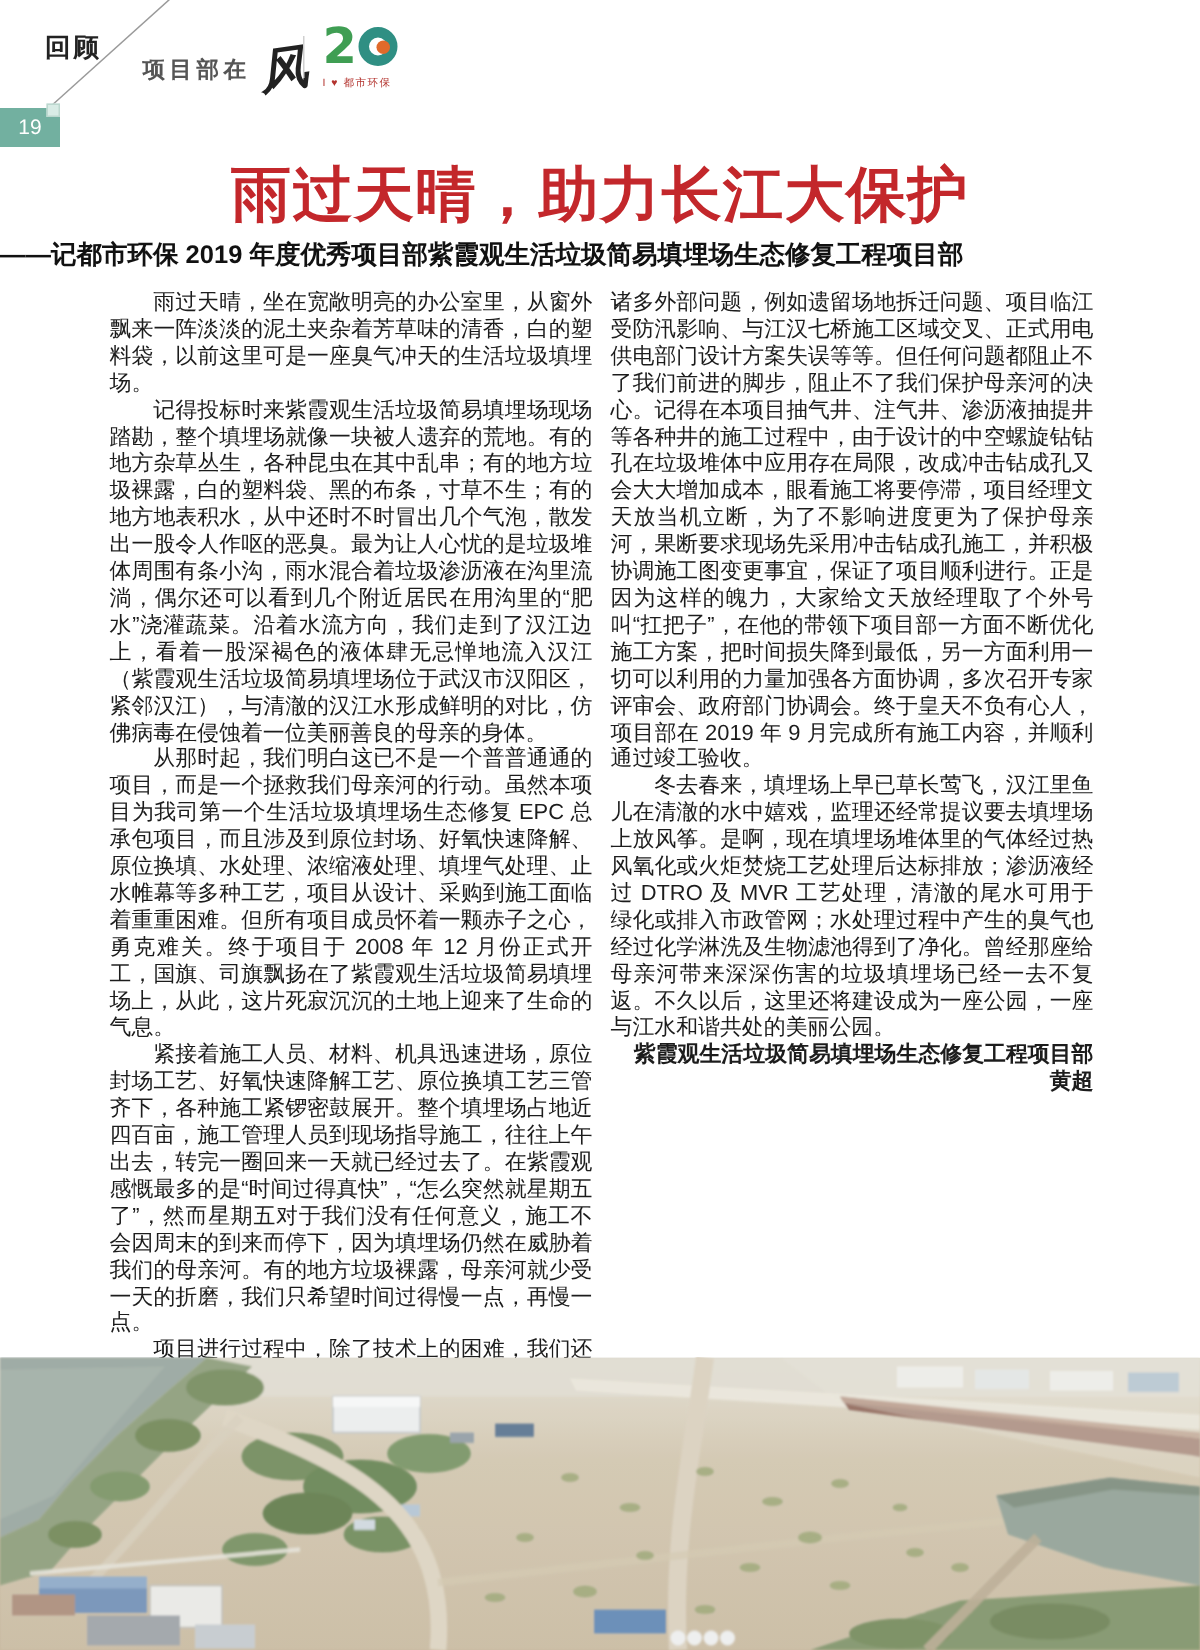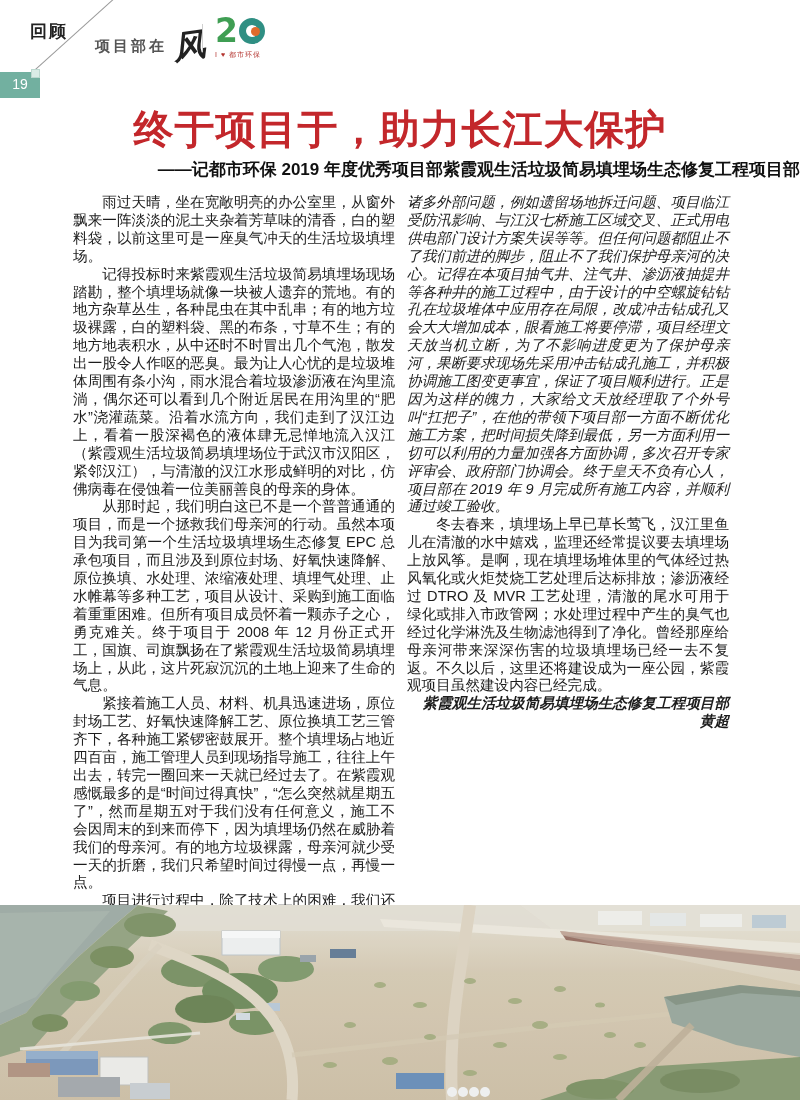--- a/index.html
+++ b/index.html
@@ -22,30 +22,30 @@
   .anniv-num{display:flex;align-items:center;line-height:1;}
   .anniv-2{font-size:33px;font-weight:bold;color:#3f9e53;font-family:"DejaVu Sans",sans-serif;}
   .anniv-0{position:relative;display:inline-block;width:26px;height:26px;border:7px solid #2f8f83;border-radius:50%;
            box-sizing:border-box;margin-left:1px;}
   .anniv-dot{position:absolute;right:-2px;top:2px;width:9px;height:9px;background:#e06a2b;border-radius:50%;}
   .anniv-tagline{margin-top:3px;font-size:7px;color:#b3332e;letter-spacing:1px;white-space:nowrap;}
 
   
   .title{position:absolute;left:0;top:102px;width:100%;text-align:center;
          font-size:40px;font-weight:bold;color:#c3272b;letter-spacing:1px;}
-  .subtitle{position:absolute;left:0;top:158px;width:100%;text-align:right;
+  .subtitle{position:absolute;left:0;top:158px;width:100%;text-align:left;
             font-size:17px;font-weight:600;color:#111;}
 
   
   .col{position:absolute;top:194px;width:322px;font-size:14.6px;line-height:17.9px;
        text-align:justify;color:#1c1c1c;}
   .col-left{left:73px;}
   .col-right{left:407px;}
   .col p{margin:0;text-indent:2em;}
-  .col p.noindent{text-indent:0;font-style:italic;}
+  .col p.noindent{text-indent:0;}
   .byline{margin-top:2px;font-weight:bold;text-align:right;text-indent:0;}
 
   
   .photo{position:absolute;left:0;top:905px;width:800px;height:195px;overflow:hidden;}
   .photo svg{display:block;}
 </style>
 </head>
 <body>
 
 <div class="page">
@@ -65,33 +65,33 @@
   <div class="anniv">
     <div class="anniv-num">
       <span class="anniv-2">2</span>
       <span class="anniv-0">
           <span class="anniv-dot"></span>
         </span>
     </div>
     <div class="anniv-tagline">I ♥ 都市环保</div>
   </div>
 
-  <div class="title">终于项目于，助力长江大保护</div>
+  <div class="title">雨过天晴，助力长江大保护</div>
   <div class="subtitle">——记都市环保 2019 年度优秀项目部紫霞观生活垃圾简易填埋场生态修复工程项目部</div>
 
   <div class="col col-left">
       <p>雨过天晴，坐在宽敞明亮的办公室里，从窗外飘来一阵淡淡的泥土夹杂着芳草味的清香，白的塑料袋，以前这里可是一座臭气冲天的生活垃圾填埋场。</p>
       <p>记得投标时来紫霞观生活垃圾简易填埋场现场踏勘，整个填埋场就像一块被人遗弃的荒地。有的地方杂草丛生，各种昆虫在其中乱串；有的地方垃圾裸露，白的塑料袋、黑的布条，寸草不生；有的地方地表积水，从中还时不时冒出几个气泡，散发出一股令人作呕的恶臭。最为让人心忧的是垃圾堆体周围有条小沟，雨水混合着垃圾渗沥液在沟里流淌，偶尔还可以看到几个附近居民在用沟里的“肥水”浇灌蔬菜。沿着水流方向，我们走到了汉江边上，看着一股深褐色的液体肆无忌惮地流入汉江（紫霞观生活垃圾简易填埋场位于武汉市汉阳区，紧邻汉江），与清澈的汉江水形成鲜明的对比，仿佛病毒在侵蚀着一位美丽善良的母亲的身体。</p>
       <p>从那时起，我们明白这已不是一个普普通通的项目，而是一个拯救我们母亲河的行动。虽然本项目为我司第一个生活垃圾填埋场生态修复 EPC 总承包项目，而且涉及到原位封场、好氧快速降解、原位换填、水处理、浓缩液处理、填埋气处理、止水帷幕等多种工艺，项目从设计、采购到施工面临着重重困难。但所有项目成员怀着一颗赤子之心，勇克难关。终于项目于 2008 年 12 月份正式开工，国旗、司旗飘扬在了紫霞观生活垃圾简易填埋场上，从此，这片死寂沉沉的土地上迎来了生命的气息。</p>
       <p>紧接着施工人员、材料、机具迅速进场，原位封场工艺、好氧快速降解工艺、原位换填工艺三管齐下，各种施工紧锣密鼓展开。整个填埋场占地近四百亩，施工管理人员到现场指导施工，往往上午出去，转完一圈回来一天就已经过去了。在紫霞观感慨最多的是“时间过得真快”，“怎么突然就星期五了”，然而星期五对于我们没有任何意义，施工不会因周末的到来而停下，因为填埋场仍然在威胁着我们的母亲河。有的地方垃圾裸露，母亲河就少受一天的折磨，我们只希望时间过得慢一点，再慢一点。</p>
       <p>项目进行过程中，除了技术上的困难，我们还面临着</p>
     </div>
   <div class="col col-right">
   <p class="noindent">诸多外部问题，例如遗留场地拆迁问题、项目临江受防汛影响、与江汉七桥施工区域交叉、正式用电供电部门设计方案失误等等。但任何问题都阻止不了我们前进的脚步，阻止不了我们保护母亲河的决心。记得在本项目抽气井、注气井、渗沥液抽提井等各种井的施工过程中，由于设计的中空螺旋钻钻孔在垃圾堆体中应用存在局限，改成冲击钻成孔又会大大增加成本，眼看施工将要停滞，项目经理文天放当机立断，为了不影响进度更为了保护母亲河，果断要求现场先采用冲击钻成孔施工，并积极协调施工图变更事宜，保证了项目顺利进行。正是因为这样的魄力，大家给文天放经理取了个外号叫“扛把子”，在他的带领下项目部一方面不断优化施工方案，把时间损失降到最低，另一方面利用一切可以利用的力量加强各方面协调，多次召开专家评审会、政府部门协调会。终于皇天不负有心人，项目部在 2019 年 9 月完成所有施工内容，并顺利通过竣工验收。</p>
-      <p>冬去春来，填埋场上早已草长莺飞，汉江里鱼儿在清澈的水中嬉戏，监理还经常提议要去填埋场上放风筝。是啊，现在填埋场堆体里的气体经过热风氧化或火炬焚烧工艺处理后达标排放；渗沥液经过 DTRO 及 MVR 工艺处理，清澈的尾水可用于绿化或排入市政管网；水处理过程中产生的臭气也经过化学淋洗及生物滤池得到了净化。曾经那座给母亲河带来深深伤害的垃圾填埋场已经一去不复返。不久以后，这里还将建设成为一座公园，紫霞观项目虽然建设内容已经完成。</p>
+      <p>冬去春来，填埋场上早已草长莺飞，汉江里鱼儿在清澈的水中嬉戏，监理还经常提议要去填埋场上放风筝。是啊，现在填埋场堆体里的气体经过热风氧化或火炬焚烧工艺处理后达标排放；渗沥液经过 DTRO 及 MVR 工艺处理，清澈的尾水可用于绿化或排入市政管网；水处理过程中产生的臭气也经过化学淋洗及生物滤池得到了净化。曾经那座给母亲河带来深深伤害的垃圾填埋场已经一去不复返。不久以后，这里还将建设成为一座公园，一座与江水和谐共处的美丽公园。</p>
       <p class="byline noindent">紫霞观生活垃圾简易填埋场生态修复工程项目部 黄超</p>
     </div>
 
   <div class="photo">
     <svg width="800" height="195" viewBox="0 0 800 195" xmlns="http://www.w3.org/2000/svg">
       <defs>
         <linearGradient id="gBase" x1="0" y1="0" x2="0" y2="1">
           <stop offset="0" stop-color="#e0dccf"></stop>
             <stop offset="0.35" stop-color="#d0c4ac"></stop>
             <stop offset="1" stop-color="#c7b89e"></stop>

